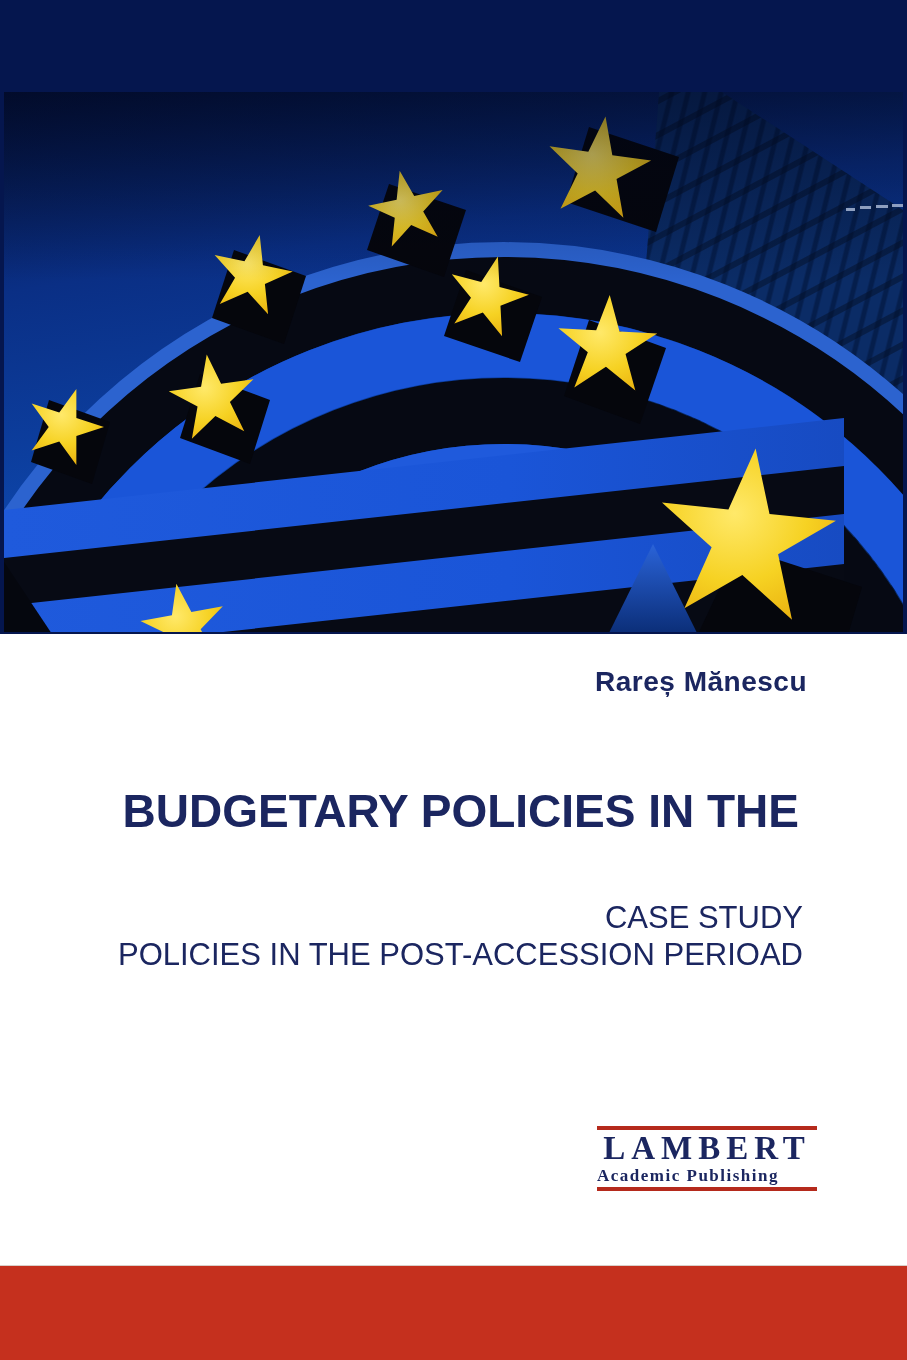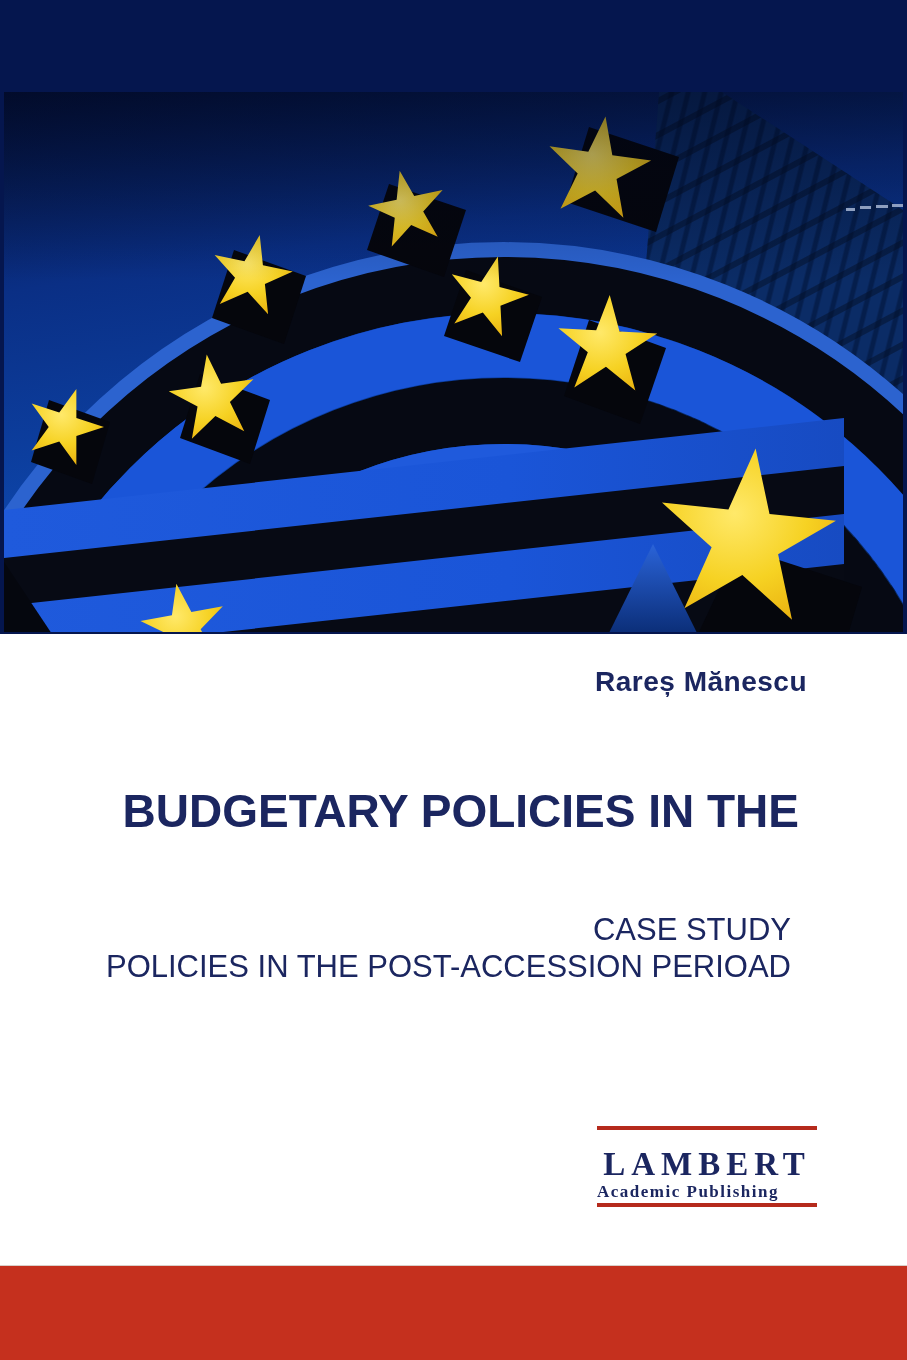--- a/index.html
+++ b/index.html
@@ -27,38 +27,38 @@
     position:absolute;top:32px;right:100px;
     font-size:28px;font-weight:700;letter-spacing:.5px;
     color:var(--text-navy,#1b2660);
   }
   .title{
     position:absolute;top:138px;right:100px;margin:8px;
     font-size:46px;line-height:62px;font-weight:700;
     text-align:right;color:var(--text-navy,#1b2660);letter-spacing:0;
   }
   .subtitle{
-    position:absolute;top:261px;right:100px;margin:16px;
+    position:absolute;top:261px;right:100px;margin:4px;
     font-size:31px;line-height:37px;font-weight:400;
     text-align:right;color:var(--text-navy,#1b2660);
   }
 
   
   .publisher{
     position:absolute;top:492px;right:90px;
     display:flex;align-items:center;gap:9px;
   }
   .emblem{position:relative;width:80px;height:76px;flex:0 0 auto;}
   .pub-text{width:220px;}
   .red-line{height:4px;background:var(--logo-red,#b52a1c);}
   .pub-name{
     font-family:"Liberation Serif",serif;font-weight:700;
     font-size:33px;line-height:36px;letter-spacing:6px;
     color:var(--text-navy,#1b2660);text-align:center;white-space:nowrap;
-    margin-top:16px;
+    margin-top:0;
   }
   .pub-tagline{
     font-family:"Liberation Serif",serif;font-weight:700;
     font-size:17px;line-height:19px;letter-spacing:1.5px;
     color:var(--text-navy,#1b2660);text-align:left;white-space:nowrap;
     margin-bottom:2px;
   }
 
   
   .footer{

